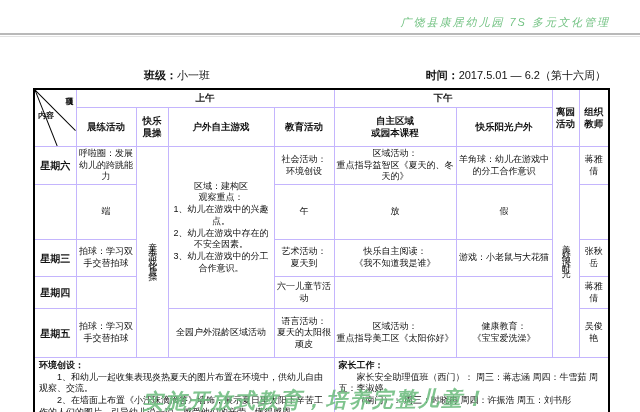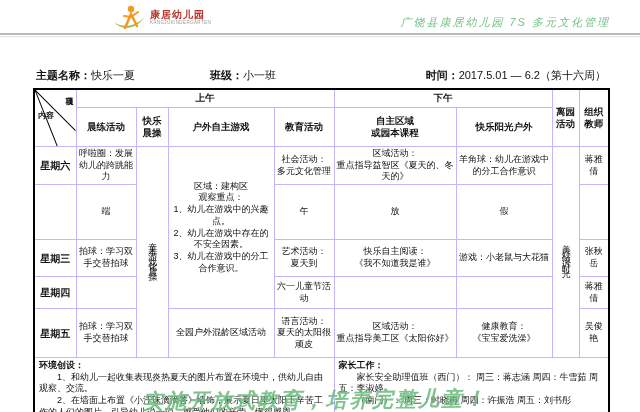--- a/index.html
+++ b/index.html
@@ -58,38 +58,25 @@
   
   .watermark{position:absolute;left:142px;top:386px;font-size:21px;font-weight:bold;
              font-style:italic;color:rgba(104,186,122,.85);letter-spacing:2px;
              white-space:nowrap;transform:rotate(-.5deg);}
 </style>
 </head>
 <body>
 
 <div class="page">
 
-  <div class="logo">
-    <svg width="34" height="30" viewBox="0 0 34 30">
-      <path d="M2,19 C9,28 25,27 33,13 C26,23 11,26 2,19 Z" fill="#8fbf4d"></path>
-      <circle cx="19" cy="6" r="3.2" fill="#f29b1d"></circle>
-      <path d="M13,25 L19,11 L25,23" stroke="#f29b1d" stroke-width="2.6" fill="none" stroke-linecap="round"></path>
-      <path d="M12,13 L19,14 L26,9" stroke="#f29b1d" stroke-width="2" fill="none" stroke-linecap="round"></path>
-    </svg>
-    <div class="logo-txt">
-      <span class="logo-name">康居幼儿园</span>
-      <span class="logo-sub">KANGJUKINDERGARTEN</span>
-    </div>
-  </div>
   <div class="slogan">广饶县康居幼儿园 7S 多元文化管理</div>
   <div class="rule1"></div>
   <div class="rule2"></div>
 
   <div class="meta">
-    <span><b>主题名称：</b><span>快乐一夏</span></span>
     <span class="m-mid"><b>班级：</b><span>小一班</span></span>
     <span class="m-right"><b>时间：</b><span>2017.5.01 — 6.2（第十六周）</span></span>
   </div>
 
   <table class="sched">
     <colgroup>
       <col style="width:42px">
         <col style="width:60px">
         <col style="width:32px">
       <col style="width:106px">
@@ -131,21 +118,21 @@
     <tr class="r1">
       <td class="day">星期六</td>
       <td class="pre">呼啦圈：发展幼儿的跨跳能力</td>
       <td class="vtext" rowspan="5">童本游戏化晨操</td>
       <td class="pre tleft" rowspan="4">区域：建构区
 观察重点：
 1、幼儿在游戏中的兴趣点。
 2、幼儿在游戏中存在的不安全因素。
 3、幼儿在游戏中的分工合作意识。</td>
       <td class="pre">社会活动：
-多元文化管理</td>
+环境创设</td>
       <td class="pre">区域活动：
 重点指导益智区《夏天的、冬天的》</td>
       <td class="pre">羊角球：幼儿在游戏中的分工合作意识</td>
       <td class="vtext" rowspan="5">美好倾诉时光</td>
       <td>蒋雅倩</td>
     </tr>
     <tr class="r2">
       <td class="day"></td>
       <td>端</td>
       <td>午</td>

